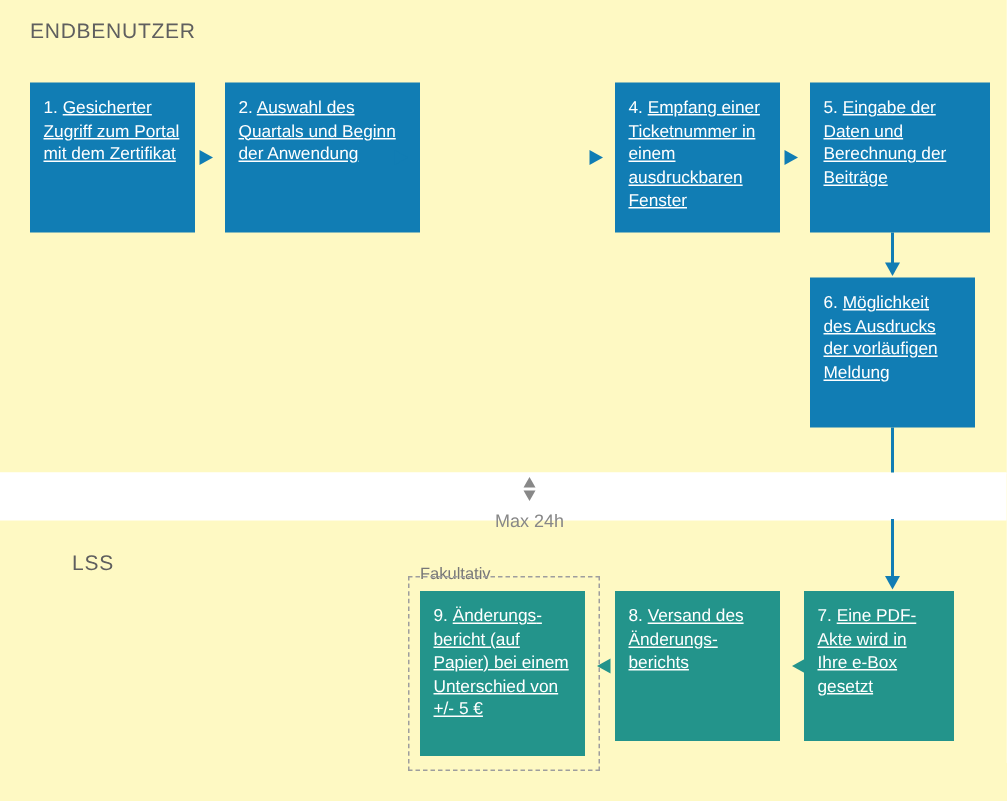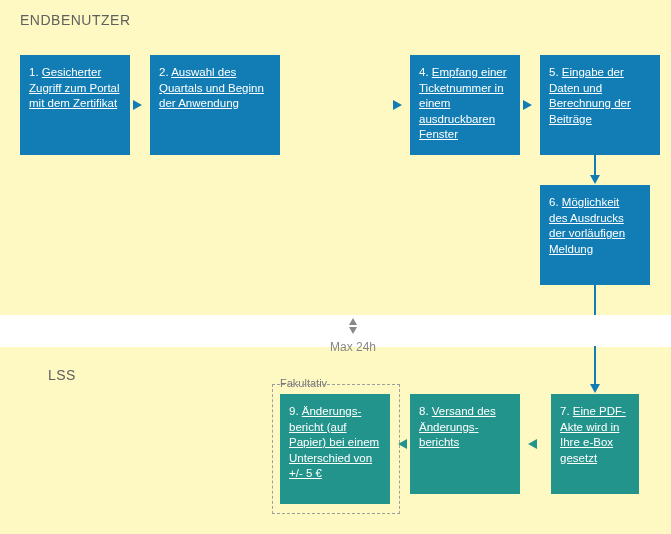--- a/index.html
+++ b/index.html
@@ -138,21 +138,21 @@
     <span>6.</span> <span class="linktext">Möglichkeit des Ausdrucks der vorläufigen Meldung</span>
   </div>
 
   <div class="vline" style="left:594px; top:285px; height:30px;"></div>
   <div class="vline" style="left:594px; top:346px; height:40px;"></div>
   <div class="arrow down blue-c" style="left:590px; top:384px;"></div>
 
   <div class="sub-label" style="left:280px; top:367px;">Fakultativ</div>
   <div class="dashed-box" style="left:272px; top:384px; width:128px; height:130px;"></div>
 
-  <div class="box teal" style="left:551px; top:394px; width:88px; height:100px;">
+  <div class="box teal" style="left:536px; top:394px; width:100px; height:100px;">
     <span>7.</span> <span class="linktext">Eine PDF-Akte wird in Ihre e-Box gesetzt</span>
   </div>
   <div class="arrow left teal-c" style="left:528px; top:439px;"></div>
 
   <div class="box teal" style="left:410px; top:394px; width:110px; height:100px;">
     <span>8.</span> <span class="linktext">Versand des Änderungs­berichts</span>
   </div>
   <div class="arrow left teal-c" style="left:398px; top:439px;"></div>
 
   <div class="box teal" style="left:280px; top:394px; width:110px; height:110px;">

